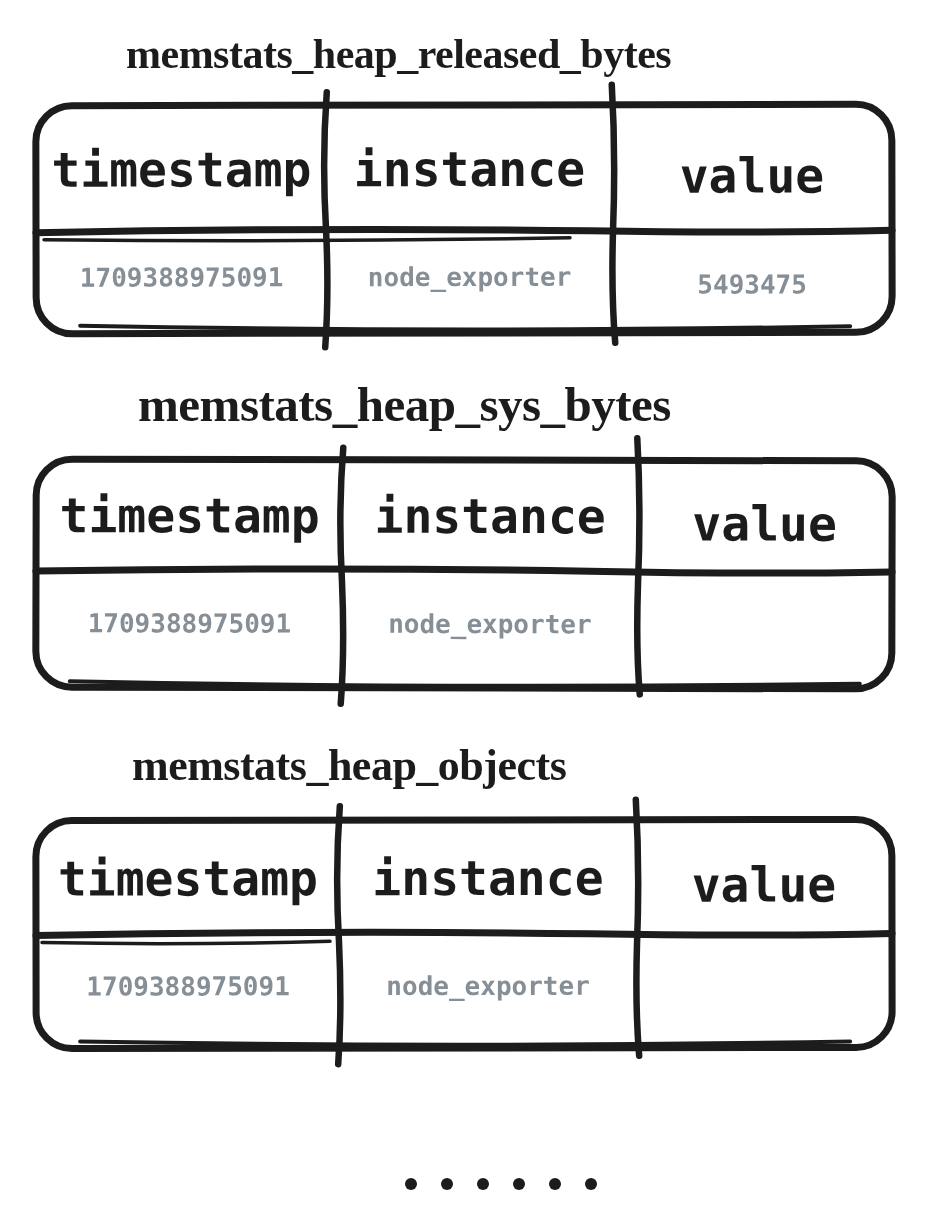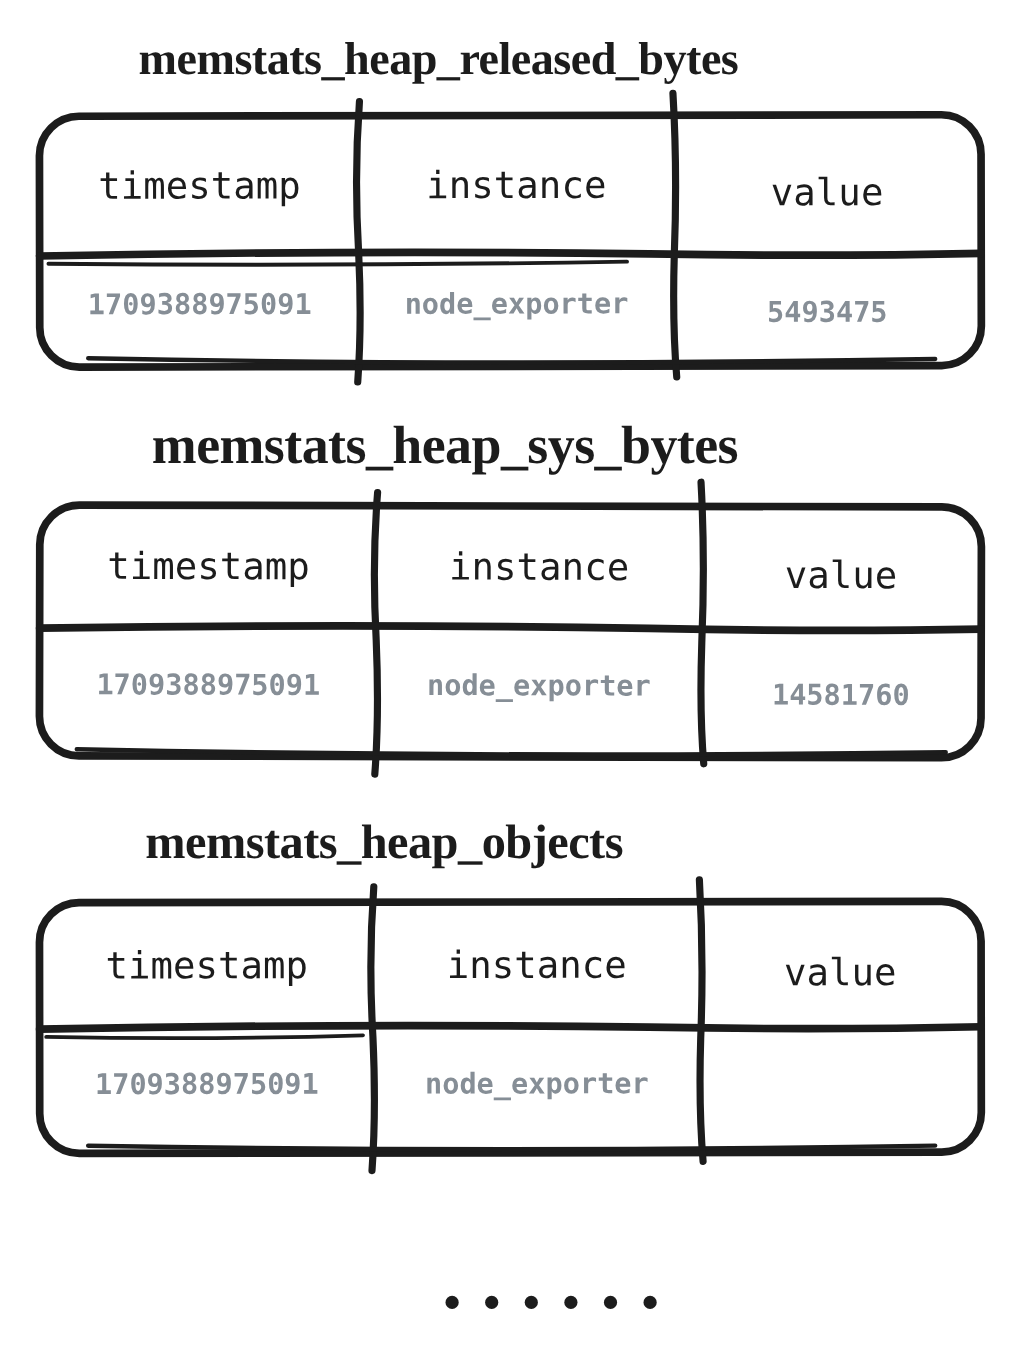--- a/index.html
+++ b/index.html
@@ -62,22 +62,22 @@
   .t2 .cells { grid-template-columns: 307px 294px 255px; grid-template-rows: 112px 116px; }
   .t3 .cells { grid-template-columns: 304px 296px 256px; grid-template-rows: 115px 113px; }
 
   .cell {
     display: flex;
     align-items: center;
     justify-content: center;
     white-space: nowrap;
   }
   .cell.hdr {
-    font-size: 34px;
-    font-weight: 400;
+    font-size: 48px;
+    font-weight: 700;
     color: var(--ink);
   }
   .cell.hdr.value-col { padding-top: 14px; }
   .cell.data {
     font-size: 26px;
     font-weight: 700;
     color: var(--muted);
     padding-bottom: 12px;
   }
   .cell.data.value-col { padding-bottom: 0; padding-top: 4px; }
@@ -130,21 +130,20 @@
     <path d="M607 -14 Q 611 56 608 132 Q 606 196 610 242" stroke-width="6.5"></path>
     <path d="M6 120 Q 290 115 560 119 Q 720 122 862 119" stroke-width="7"></path>
     <path d="M40 230 Q 420 237 830 231" stroke-width="4"></path>
   </svg>
   <div class="cells">
     <div class="cell hdr">timestamp</div>
     <div class="cell hdr">instance</div>
     <div class="cell hdr value-col">value</div>
     <div class="cell data">1709388975091</div>
     <div class="cell data">node_exporter</div>
-    <div class="cell data value-col">14581760</div>
   </div>
 </div>
 
 <div class="metric-title t3">memstats_heap_objects</div>
 
 <div class="sketch-table t3">
   <svg width="870" height="246" viewBox="0 0 870 246" aria-hidden="true">
     <rect x="6" y="8" width="856" height="228" rx="36" stroke-width="7"></rect>
     <path d="M310 -6 Q 305 60 309 130 Q 312 198 308 252" stroke-width="6.5"></path>
     <path d="M606 -12 Q 610 58 607 132 Q 605 196 609 244" stroke-width="6.5"></path>

